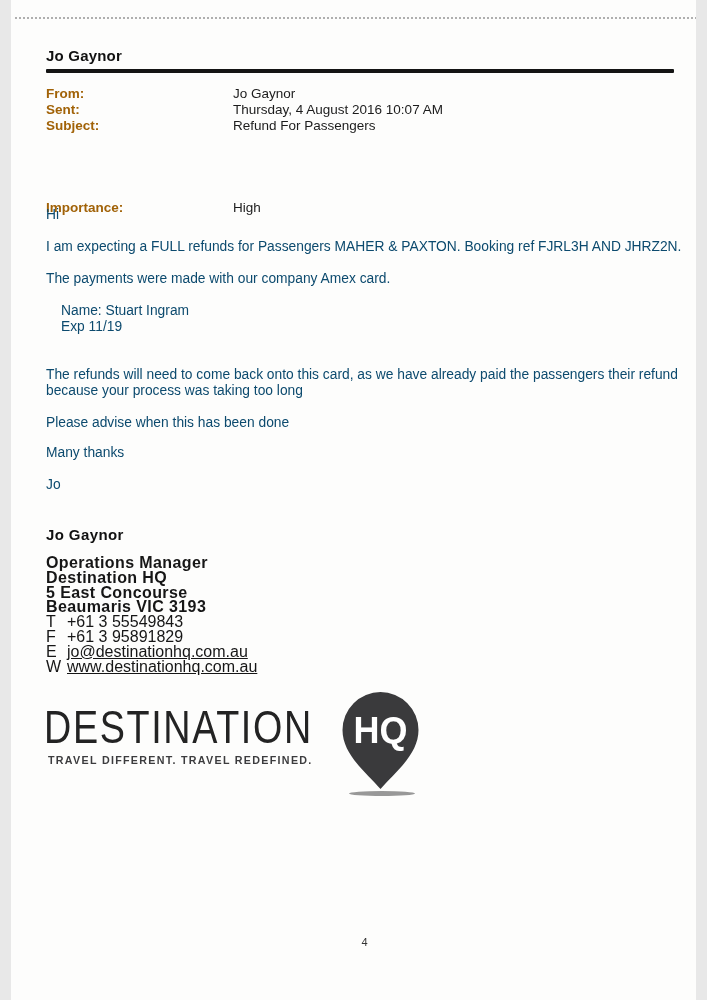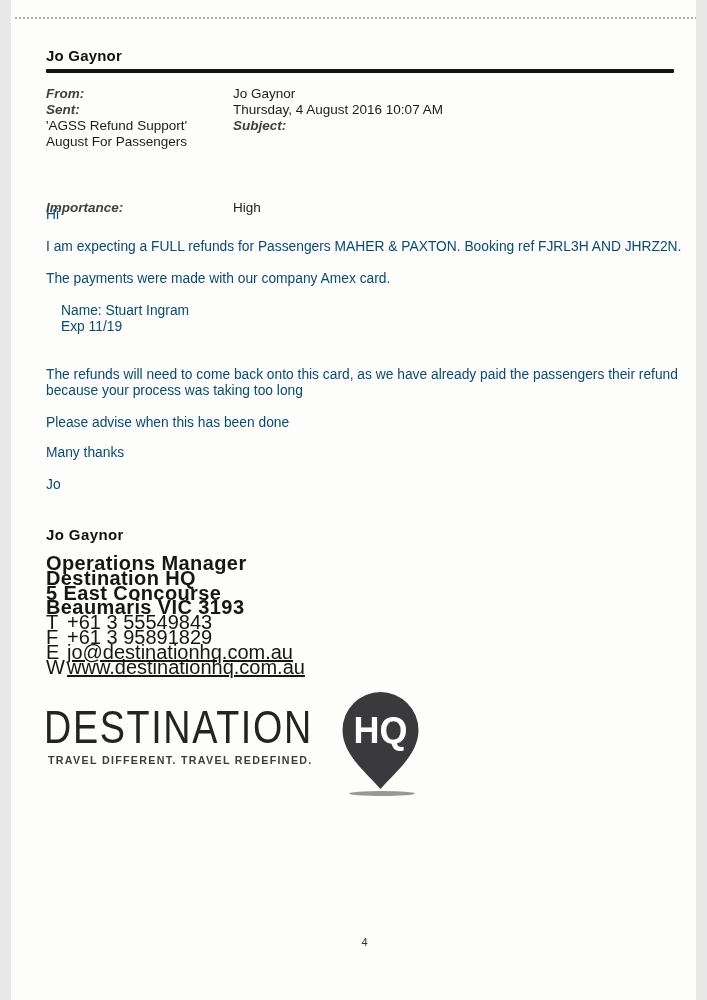--- a/index.html
+++ b/index.html
@@ -24,35 +24,35 @@
   .title-rule{
     position:absolute;left:35px;top:69px;width:628px;height:4px;
     background:#141414;border-radius:1px;
   }
   .meta{
     position:absolute;left:35px;top:86px;
     display:grid;grid-template-columns:187px auto;
     font-size:13.5px;line-height:16px;
   }
   .meta-importance{top:180px;margin-top:20px;}
-  .meta .lbl{font-weight:bold;color:#404040;font-style:italic;}
+  .meta .lbl{font-weight:bold;color:#a16207;}
   .meta .val{color:#1c1c1c;}
   .bodyline{
     position:absolute;left:35px;
     font-size:13.8px;line-height:16px;color:#0c4a6e;
     width:640px;
   }
   .card-block div{line-height:16px;margin-left:15px;}
   .sig-name{
     position:absolute;left:35px;top:526px;
     font-size:15px;font-weight:bold;color:#111;letter-spacing:.4px;
   }
   .sig-block{
     position:absolute;left:35px;top:556px;
-    font-size:20px;line-height:14.8px;color:#161616;
+    font-size:16px;line-height:14.8px;color:#161616;
   }
   .sig-block .b{font-weight:bold;letter-spacing:.4px;}
   .contact-row .c-label{display:inline-block;width:21px;}
   .contact-row .u{text-decoration:underline;color:#161616;}
   
   .logo-wordmark{
     position:absolute;left:33px;top:700px;
     font-size:46px;font-weight:400;color:#232323;
     letter-spacing:2px;white-space:nowrap;
     transform:scaleX(0.82);transform-origin:left top;
@@ -82,23 +82,22 @@
   <div class="scan-top-line"></div>
 
   <div class="doc-title">Jo Gaynor</div>
   <div class="title-rule"></div>
 
   <div class="meta">
     <div class="lbl">From:</div>
     <div class="val">Jo Gaynor</div>
     <div class="lbl">Sent:</div>
     <div class="val">Thursday, 4 August 2016 10:07 AM</div>
-    <div class="val">'AGSS Refund Support'</div>
     <div class="lbl">Subject:</div>
-    <div class="val">August For Passengers</div>
+    <div class="val">Refund For Passengers</div>
   </div>
 
   <div class="meta meta-importance">
     <div class="lbl">Importance:</div>
     <div class="val">High</div>
   </div>
 
   <div class="bodyline" style="top:207px">Hi</div>
   <div class="bodyline" style="top:239px">I am expecting a FULL refunds  for Passengers MAHER &amp; PAXTON. Booking ref FJRL3H AND JHRZ2N.</div>
   <div class="bodyline" style="top:271px">The payments were made with our company Amex card.</div>

